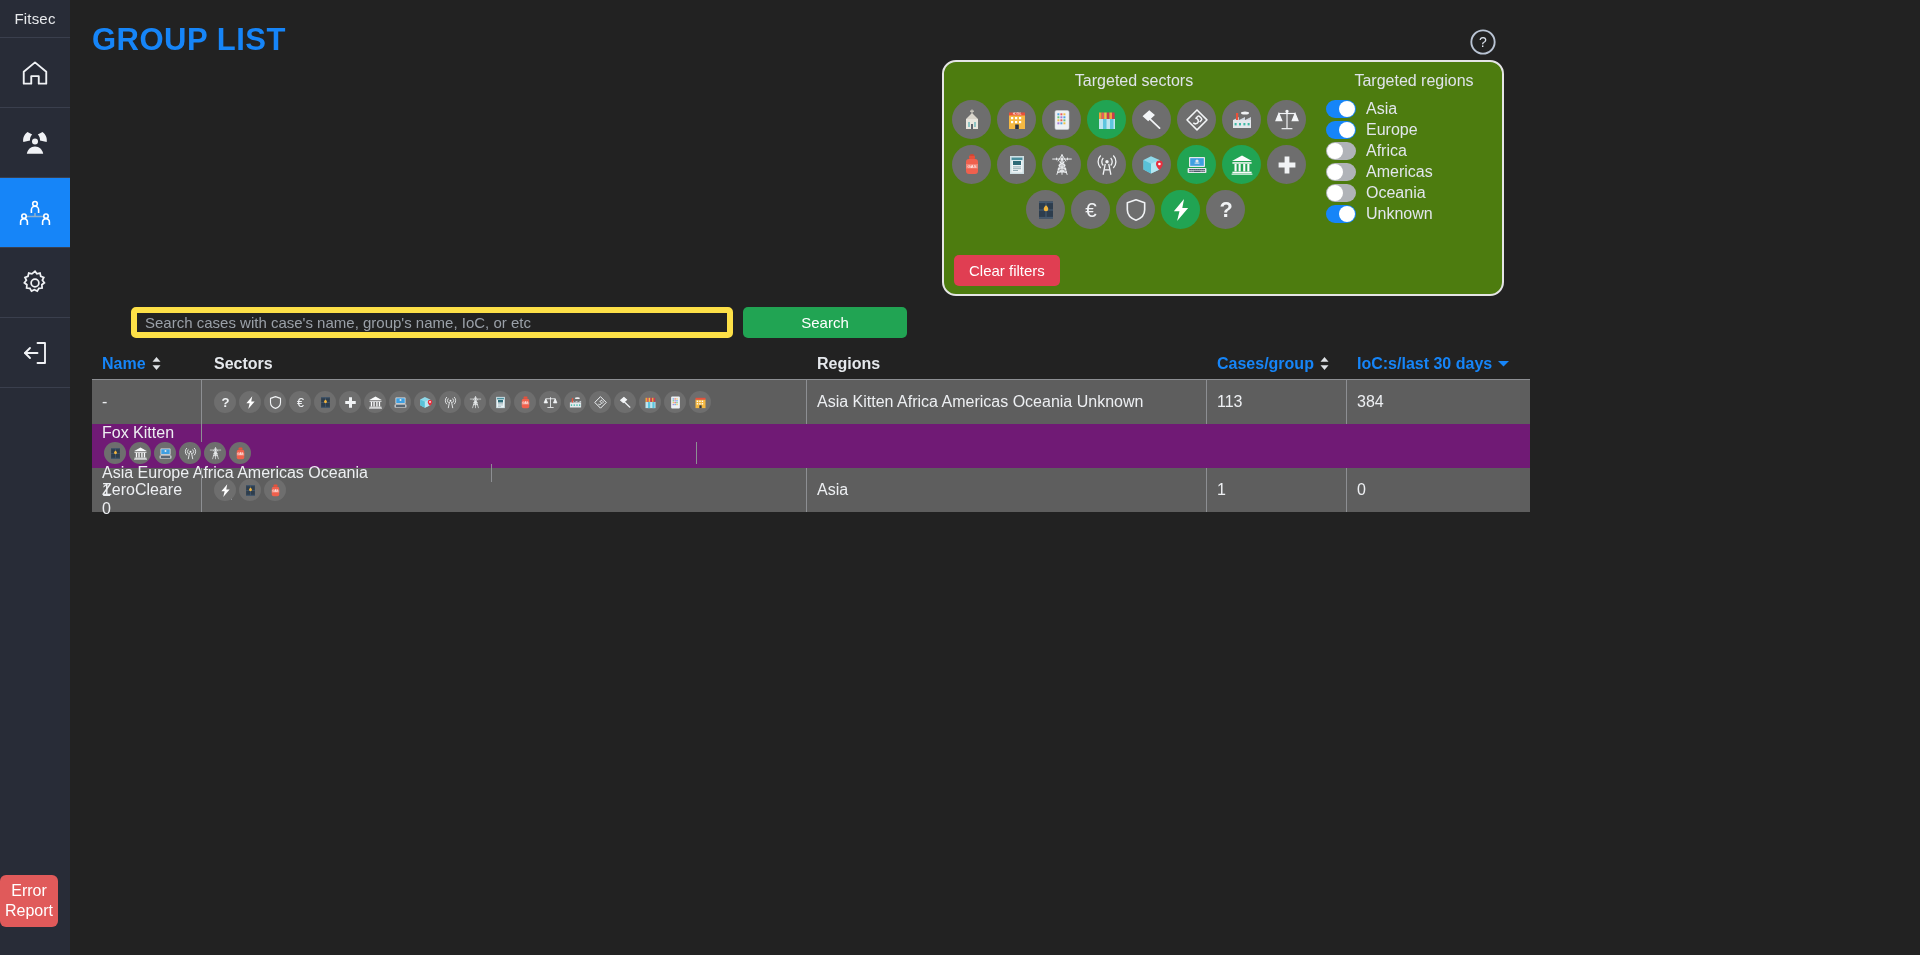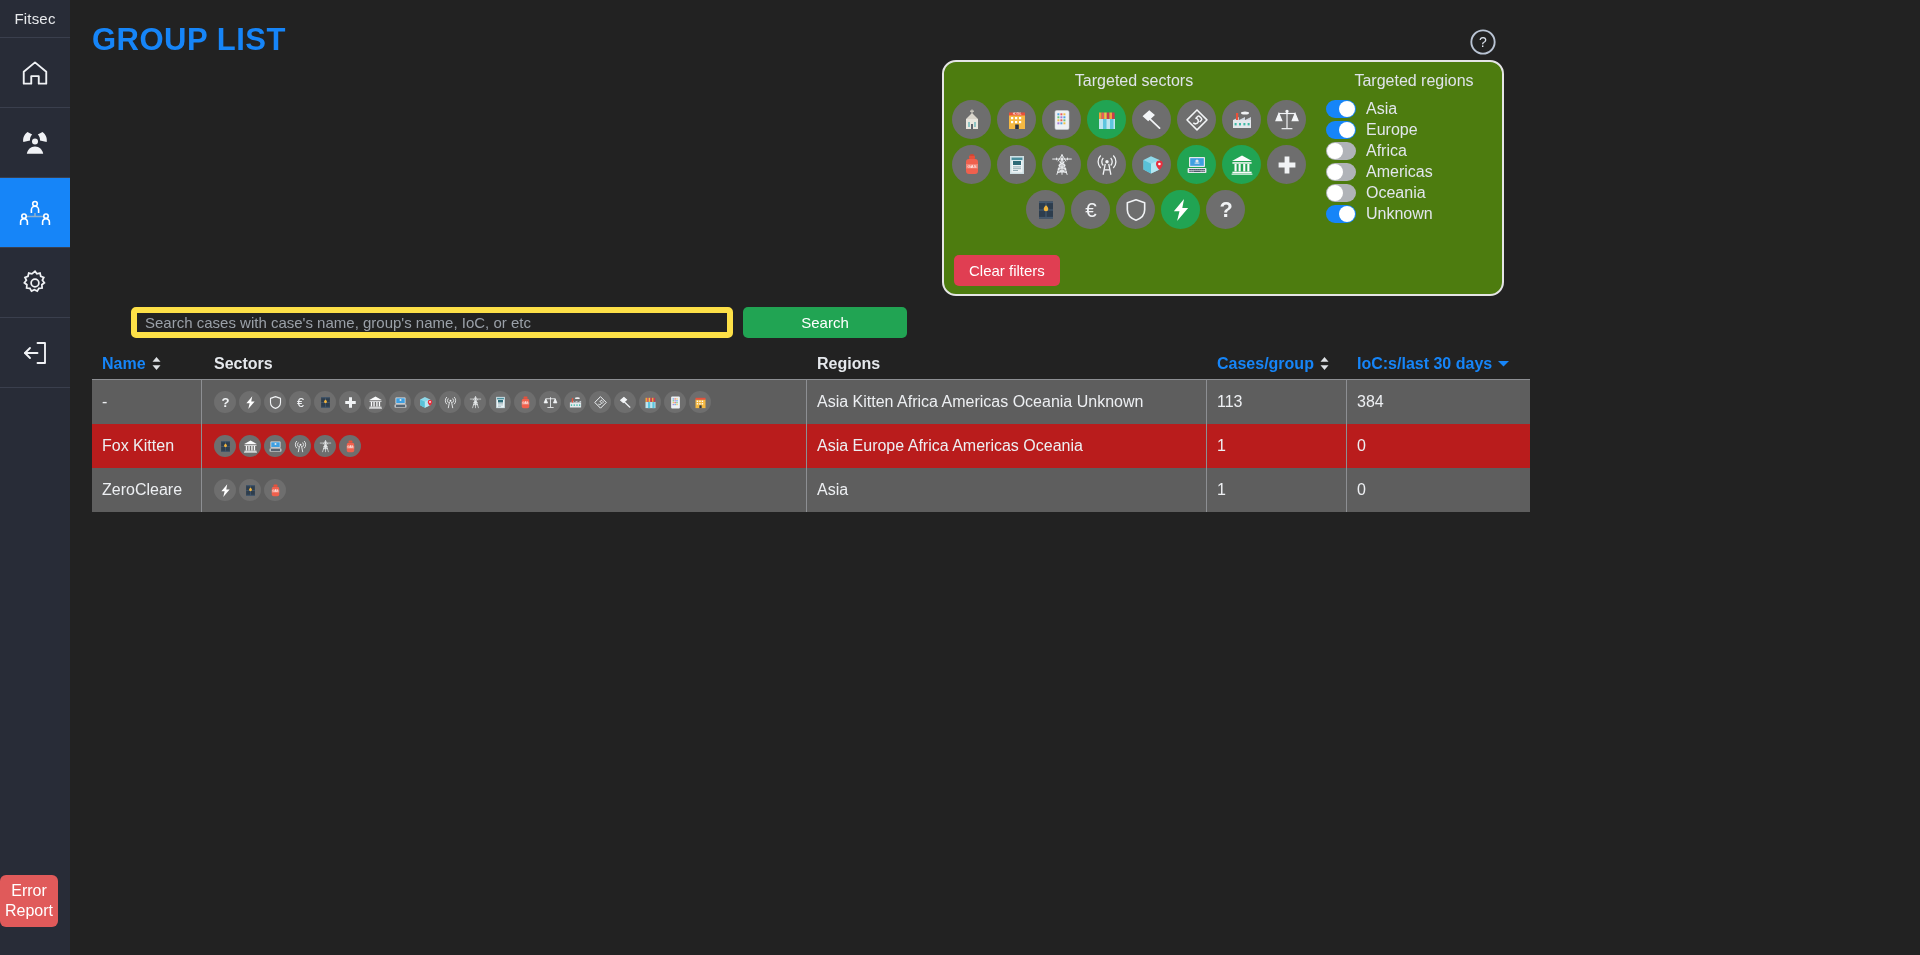--- a/index.html
+++ b/index.html
@@ -139,21 +139,21 @@
   .c-name { width: 110px; padding-left: 10px; }
   .c-sect { width: 605px; padding-left: 12px; }
   .c-reg  { width: 400px; padding-left: 10px; }
   .c-cas  { width: 140px; padding-left: 10px; }
   .c-ioc  { width: 183px; padding-left: 10px; }
 
   .sort-ico { display: inline-block; line-height: 0; }
   .rowgrp { border-top: 1px solid #8d8f93; }
   .trow { display: flex; height: 44px; align-items: stretch; }
   .trow.odd  { background: #5e5e5e; }
-  .trow.even { background: #b91c1c; }
+  .trow.even { background: #701a75; flex-direction: column; }
   .trow.last { background: #5e5e5e; }
   .td {
     display: flex; align-items: center;
     color: #edeff2; font-size: 16px;
     border-right: 1px solid #8d8f93;
   }
   .td.nb { border-right: none; }
   .mini-chip {
     width: 22px; height: 22px; border-radius: 50%;
     background: #6e6e6e;

